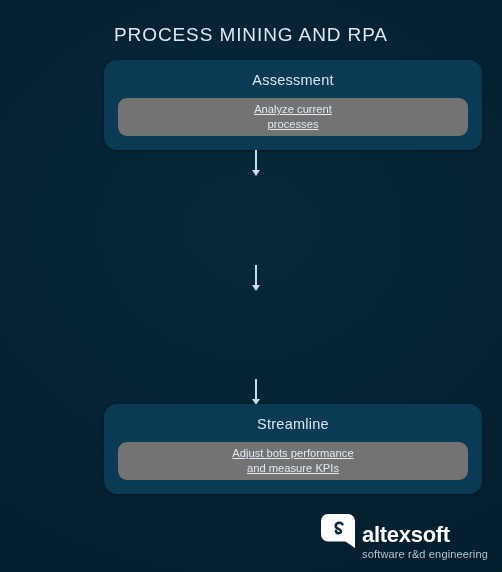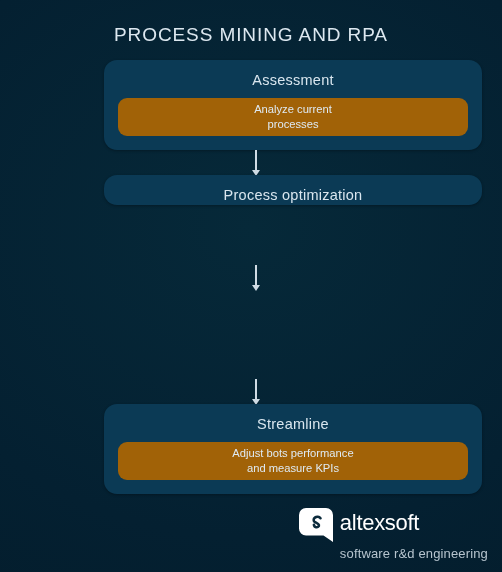--- a/index.html
+++ b/index.html
@@ -53,33 +53,34 @@
   }
 
   .pill-row {
     display: flex;
     gap: 14px;
     padding: 8px 14px 14px 14px;
   }
 
   .pill {
     flex: 1 1 0;
-    background: #a16207;
+    background: #737373;
     border-radius: 9px;
     color: #dfeaf3;
     font-size: 11.2px;
     line-height: 15px;
     text-align: center;
     display: flex;
     align-items: center;
     justify-content: center;
     min-height: 38px;
     padding: 4px 6px;
     box-sizing: border-box;
     white-space: pre-line;
+    text-decoration: underline;
   }
 
   .connector {
     position: absolute;
     left: 249px;
     width: 14px;
     display: flex;
     flex-direction: column;
     align-items: center;
   }
@@ -112,29 +113,29 @@
   }
   .logo-wordmark {
     display: flex;
     flex-direction: column;
     align-items: flex-start;
     line-height: 1;
   }
   .logo-name {
     color: #ffffff;
     font-size: 22px;
-    font-weight: normal;
+    font-weight: bold;
     letter-spacing: -0.3px;
     margin-top: 22px;
   }
   .logo-tag {
     color: #b6c4ce;
-    font-size: 13px;
+    font-size: 11px;
     letter-spacing: 0.15px;
-    margin-top: 13px;
+    margin-top: 3px;
   }
 </style>
 </head>
 <body>
 
 <div id="infographic">
 
   <div id="page-title">PROCESS MINING AND RPA</div>
 
   <div class="stage" style="top:60px;">
@@ -144,21 +145,20 @@
 processes</div>
     </div>
   </div>
 
   <div class="connector" style="top:150px; height:26px;">
     <div class="line"></div>
     <div class="head"></div>
   </div>
 
   <div class="stage" style="top:175px;">
-    <div class="stage-title">Process optimization</div>
   </div>
 
   <div class="connector" style="top:265px; height:26px;">
     <div class="line"></div>
     <div class="head"></div>
   </div>
 
   <div class="stage" style="top:290px;">
   </div>
 

